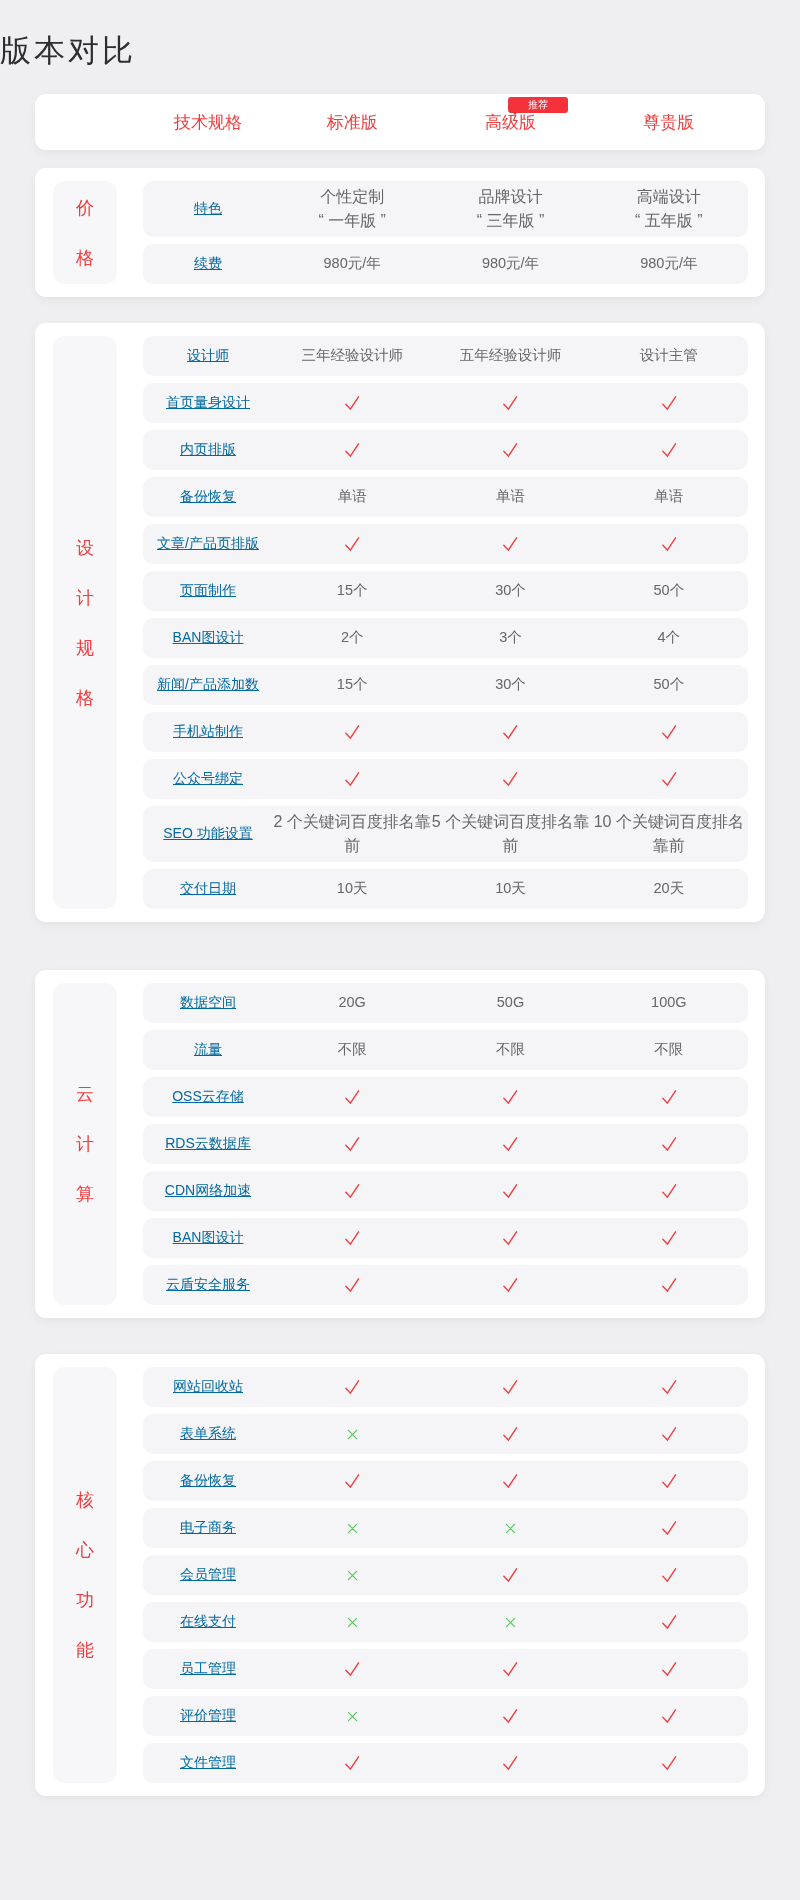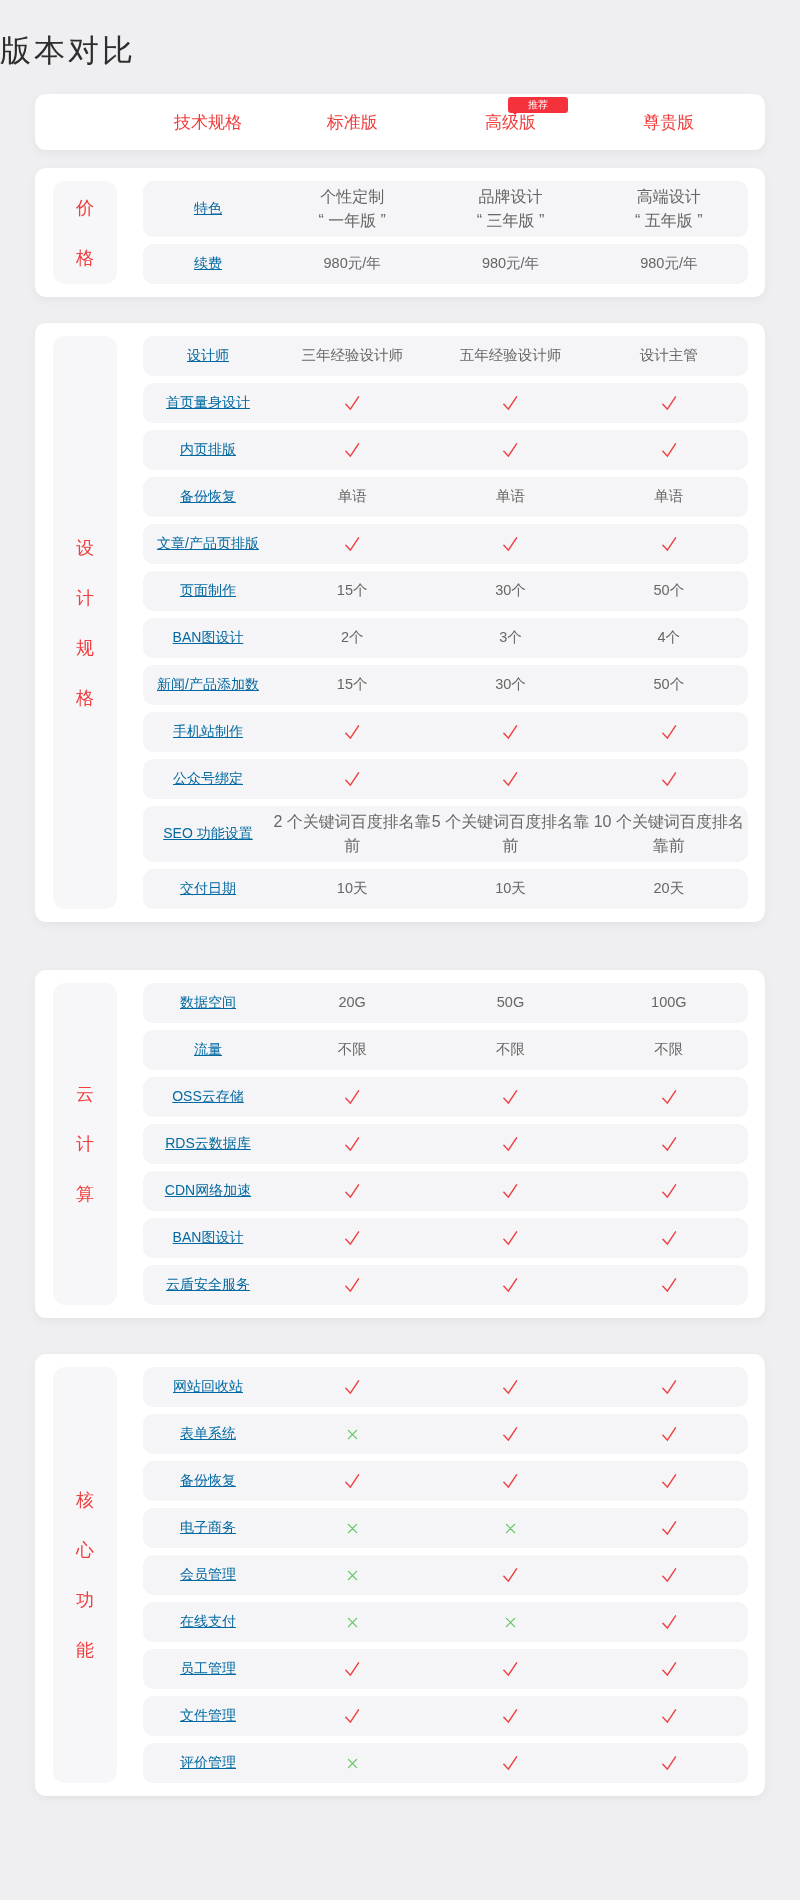--- a/index.html
+++ b/index.html
@@ -462,35 +462,35 @@
               <path d="M3.5 12.5 L9 18.5 L19 3.5" fill="none" stroke-linecap="round"></path>
             </svg></div>
           <div class="cell value"><svg class="mark check-icon" viewBox="0 0 22 22">
               <path d="M3.5 12.5 L9 18.5 L19 3.5" fill="none" stroke-linecap="round"></path>
             </svg></div>
           <div class="cell value"><svg class="mark check-icon" viewBox="0 0 22 22">
               <path d="M3.5 12.5 L9 18.5 L19 3.5" fill="none" stroke-linecap="round"></path>
             </svg></div>
         </div>
         <div class="row">
+          <div class="cell label">评价管理</div>
+          <div class="cell value"><svg class="mark cross-icon" viewBox="0 0 22 22">
+              <path d="M5 5 L17 17 M17 5 L5 17" fill="none" stroke-linecap="round"></path>
+            </svg></div>
+          <div class="cell value"><svg class="mark check-icon" viewBox="0 0 22 22">
+              <path d="M3.5 12.5 L9 18.5 L19 3.5" fill="none" stroke-linecap="round"></path>
+            </svg></div>
+          <div class="cell value"><svg class="mark check-icon" viewBox="0 0 22 22">
+              <path d="M3.5 12.5 L9 18.5 L19 3.5" fill="none" stroke-linecap="round"></path>
+            </svg></div>
+        </div>
+        <div class="row">
           <div class="cell label">文件管理</div>
           <div class="cell value"><svg class="mark check-icon" viewBox="0 0 22 22">
               <path d="M3.5 12.5 L9 18.5 L19 3.5" fill="none" stroke-linecap="round"></path>
-            </svg></div>
-          <div class="cell value"><svg class="mark check-icon" viewBox="0 0 22 22">
-              <path d="M3.5 12.5 L9 18.5 L19 3.5" fill="none" stroke-linecap="round"></path>
-            </svg></div>
-          <div class="cell value"><svg class="mark check-icon" viewBox="0 0 22 22">
-              <path d="M3.5 12.5 L9 18.5 L19 3.5" fill="none" stroke-linecap="round"></path>
-            </svg></div>
-        </div>
-        <div class="row">
-          <div class="cell label">评价管理</div>
-          <div class="cell value"><svg class="mark cross-icon" viewBox="0 0 22 22">
-              <path d="M5 5 L17 17 M17 5 L5 17" fill="none" stroke-linecap="round"></path>
             </svg></div>
           <div class="cell value"><svg class="mark check-icon" viewBox="0 0 22 22">
               <path d="M3.5 12.5 L9 18.5 L19 3.5" fill="none" stroke-linecap="round"></path>
             </svg></div>
           <div class="cell value"><svg class="mark check-icon" viewBox="0 0 22 22">
               <path d="M3.5 12.5 L9 18.5 L19 3.5" fill="none" stroke-linecap="round"></path>
             </svg></div>
         </div>
       </div>
     </section>

